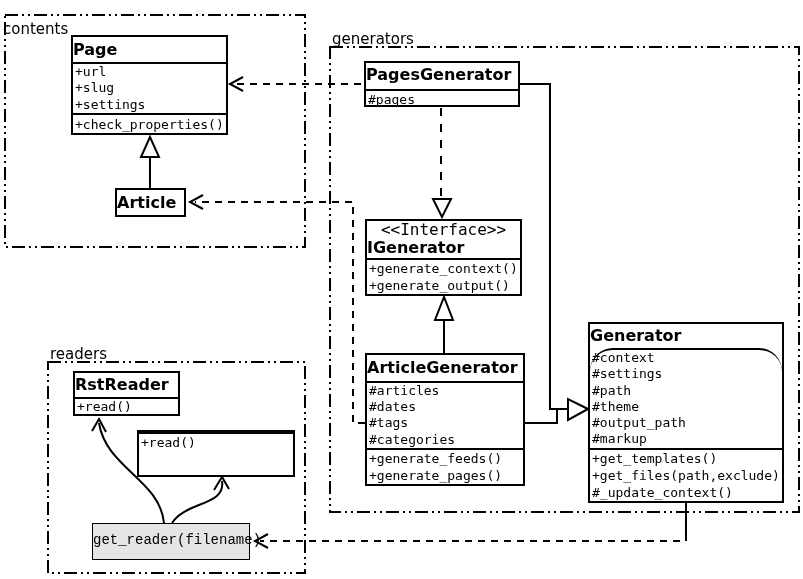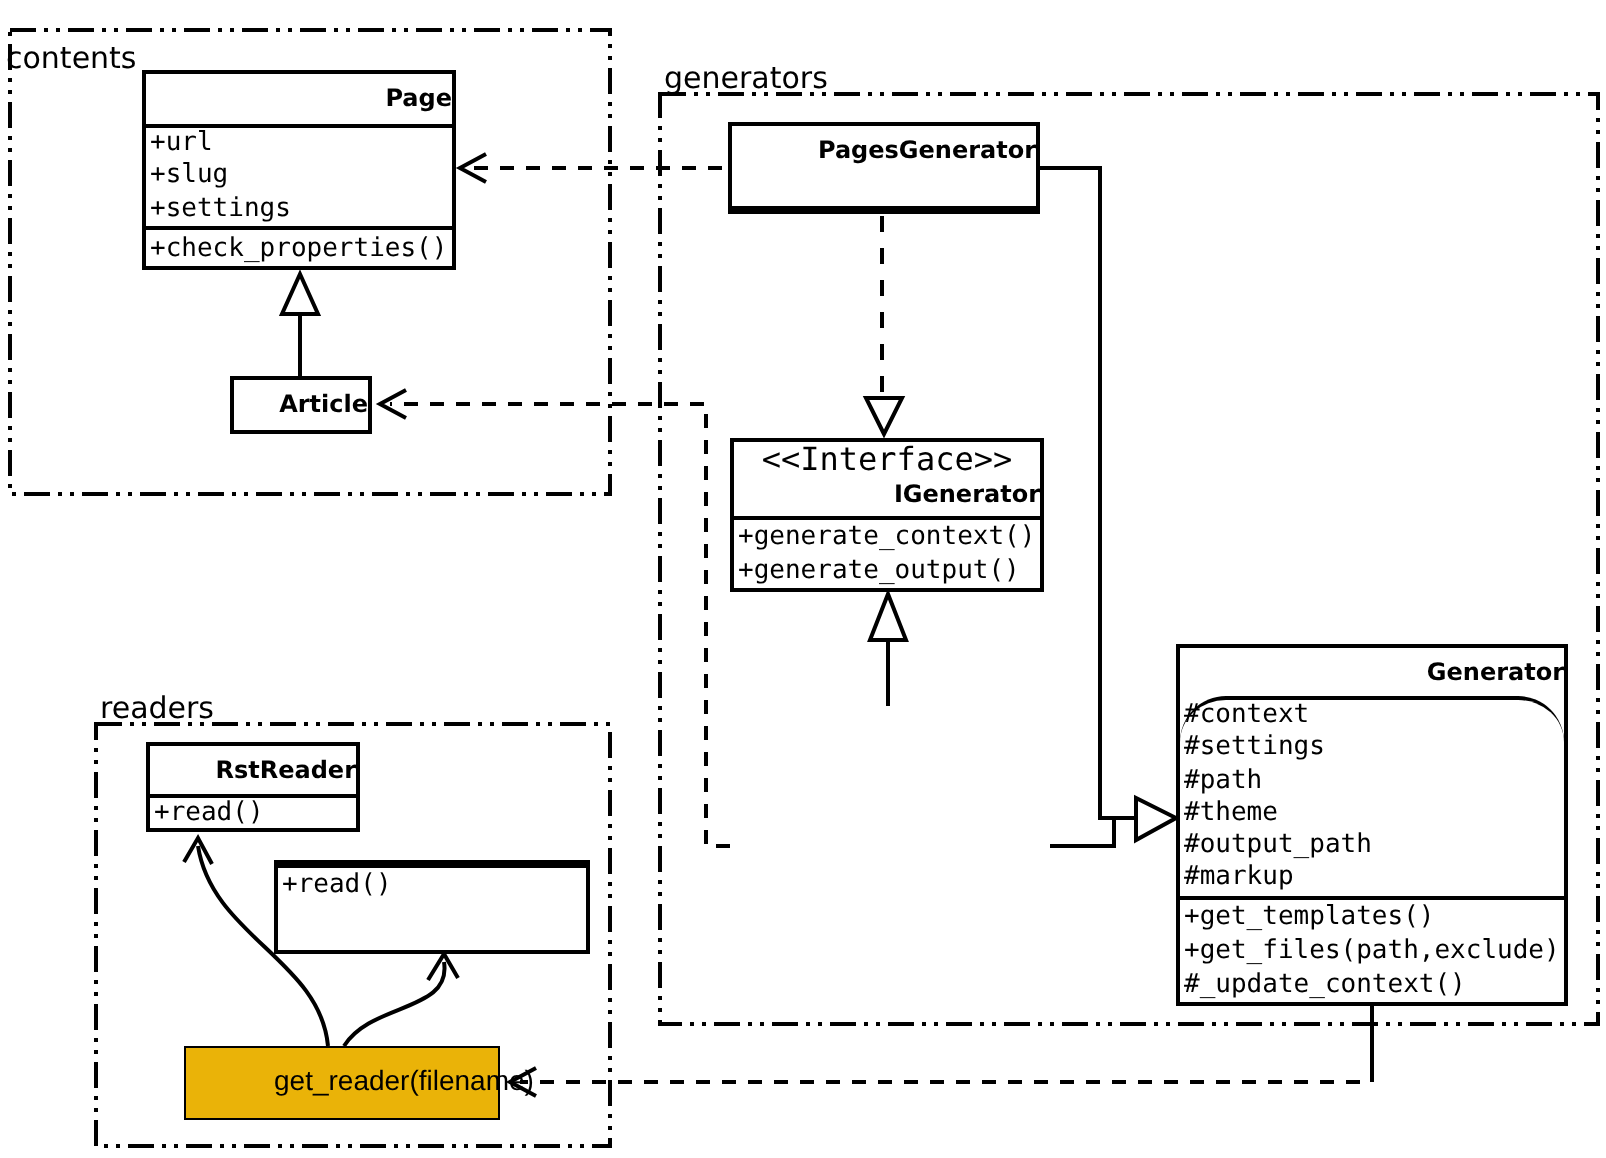--- a/index.html
+++ b/index.html
@@ -13,37 +13,36 @@
   .dash{fill:none;stroke:#000;stroke-width:2;stroke-dasharray:7 6;}
   .dash2{fill:none;stroke:#000;stroke-width:2;stroke-dasharray:8 8;}
   .tri{fill:#ffffff;stroke:#000;stroke-width:2;}
   .open{fill:none;stroke:#000;stroke-width:2;}
   .pkg-label{position:absolute;z-index:2;font-size:15px;line-height:16px;}
   .uml-class{
     position:absolute;z-index:3;background:#fff;border:2px solid #000;
     box-sizing:border-box;overflow:hidden;
   }
   .uml-title{
-    font-weight:bold;text-align:right;font-size:12px;white-space:nowrap;
+    font-weight:bold;text-align:left;font-size:16px;white-space:nowrap;
     font-family:"DejaVu Sans",sans-serif;
   }
   .uml-stereo{
     text-align:center;font-family:"DejaVu Sans Mono",monospace;
     font-size:16px;white-space:nowrap;
   }
   .uml-sec{
     border-top:2px solid #000;font-family:"DejaVu Sans Mono",monospace;
     font-size:13px;padding:0 1px 0 2px;white-space:nowrap;
   }
   .uml-row{white-space:nowrap;}
   .fn-box{
-    position:absolute;z-index:3;background:#eab308;border:1.5px solid #000;
+    position:absolute;z-index:3;background:#e5e5e5;border:1.5px solid #000;
     box-sizing:border-box;text-align:center;font-size:14px;
-    font-family:Liberation Sans, sans-serif;
-    padding-left:44px;
+    font-family:Liberation Mono, monospace;
   }
 </style>
 </head>
 <body>
 
 <div class="canvas">
 
   <svg class="layer" width="803" height="579">
 
     <rect class="pkg" x="5" y="15" width="300" height="232"></rect>
@@ -112,37 +111,50 @@
     <div class="uml-sec" style="height:20px;line-height:19px;">
       <div class="uml-row">+check_properties()</div>
     </div>
   </div>
 
   <div class="uml-class" style="left:115px;top:188px;width:71px;height:29px;">
     <div class="uml-title" style="height:15px;line-height:25px;">Article</div>
   </div>
 
   <div class="uml-class" style="left:364px;top:61px;width:156px;height:46px;">
-    <div class="uml-title" style="height:40px;line-height:24px;">PagesGenerator</div>
+    <div class="uml-title" style="height:26px;line-height:24px;">PagesGenerator</div>
     <div class="uml-sec" style="height:18px;line-height:17px;">
       <div class="uml-row">#pages</div>
     </div>
   </div>
 
   <div class="uml-class" style="left:365px;top:219px;width:157px;height:77px;">
     <div>
       <div class="uml-stereo" style="height:17px;line-height:18px;">&lt;&lt;Interface&gt;&gt;</div>
       <div class="uml-title" style="height:20px;line-height:19px;">IGenerator</div>
     </div>
     <div class="uml-sec" style="height:34px;line-height:17px;">
       <div class="uml-row">+generate_context()</div>
       <div class="uml-row">+generate_output()</div>
     </div>
   </div>
 
+  <div class="uml-class" style="left:365px;top:353px;width:160px;height:133px;">
+    <div class="uml-title" style="height:26px;line-height:26px;">ArticleGenerator</div>
+    <div class="uml-sec" style="height:65px;line-height:16.2px;">
+      <div class="uml-row">#articles</div>
+      <div class="uml-row">#dates</div>
+      <div class="uml-row">#tags</div>
+      <div class="uml-row">#categories</div>
+    </div>
+    <div class="uml-sec" style="height:36px;line-height:17px;">
+      <div class="uml-row">+generate_feeds()</div>
+      <div class="uml-row">+generate_pages()</div>
+    </div>
+  </div>
 
   <div class="uml-class" style="left:588px;top:322px;width:196px;height:181px;">
     <div class="uml-title" style="height:24px;line-height:24px;">Generator</div>
     <div class="uml-sec" style="height:98px;line-height:16.3px;border-radius:23px;">
       <div class="uml-row">#context</div>
       <div class="uml-row">#settings</div>
       <div class="uml-row">#path</div>
       <div class="uml-row">#theme</div>
       <div class="uml-row">#output_path</div>
       <div class="uml-row">#markup</div>

